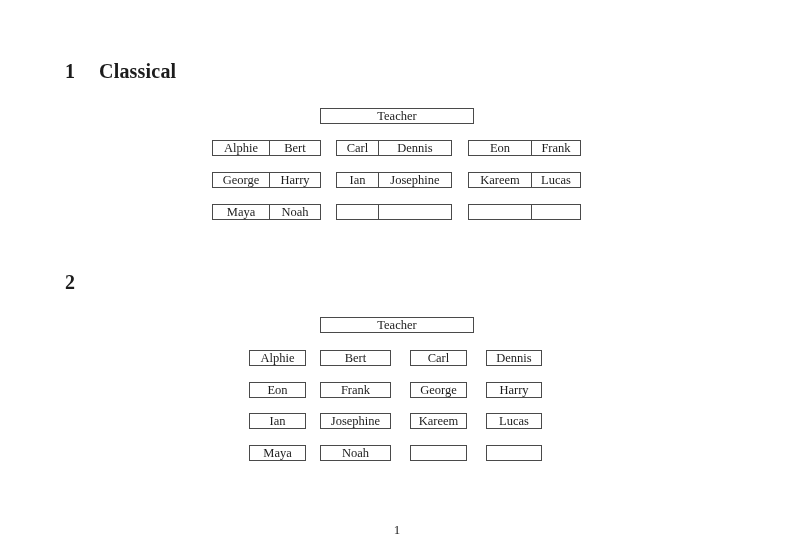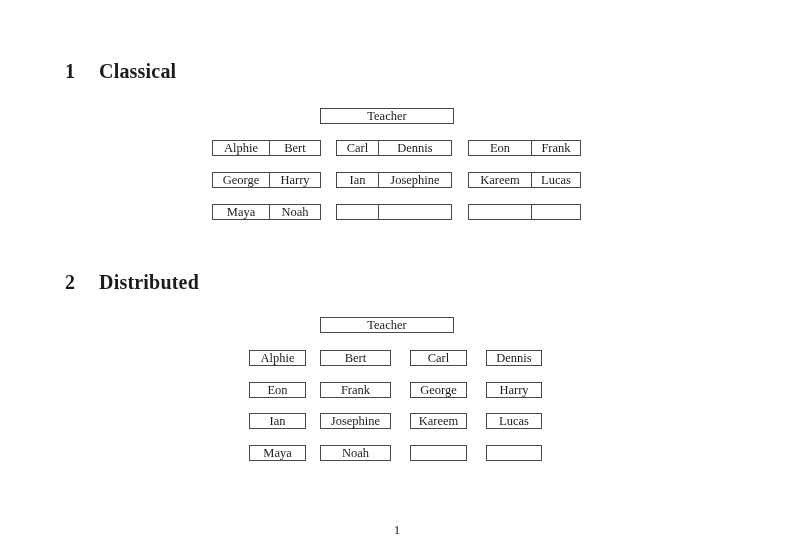--- a/index.html
+++ b/index.html
@@ -31,21 +31,21 @@
   .desk { display:flex; }
   .desk .cell {
     box-sizing:border-box; height:100%;
     display:flex; align-items:center; justify-content:center;
     overflow:hidden;
   }
   .desk .cell.r { border-left:1px solid #4a4a4a; flex:1; }
   .sbox, .teacher {
     display:flex; align-items:center; justify-content:center;
   }
-  .teacher { left:320px; width:134px; }
+  .teacher { left:320px; width:154px; }
   .pageno {
     position:absolute; left:0; right:0; top:521px;
     text-align:center; font-size:13px; line-height:17px;
   }
 </style>
 </head>
 <body>
 
 <div class="page">
 
@@ -92,21 +92,20 @@
     <span class="cell l" style="width:41px"></span>
     <span class="cell r"></span>
   </div>
   <div class="desk" style="left:468px;top:204px;width:113px">
     <span class="cell l" style="width:62px"></span>
     <span class="cell r"></span>
   </div>
 
   <div class="heading" style="top:272px">
     <span class="num">2</span>
-    <span class="ttl">Distributed</span>
   </div>
 
   <div class="teacher" style="top:317px">
     <span>Teacher</span>
   </div>
 
   <div class="sbox" style="left:249px;top:350px;width:57px">Alphie</div>
   <div class="sbox" style="left:320px;top:350px;width:71px">Bert</div>
   <div class="sbox" style="left:410px;top:350px;width:57px">Carl</div>
   <div class="sbox" style="left:486px;top:350px;width:56px">Dennis</div>

